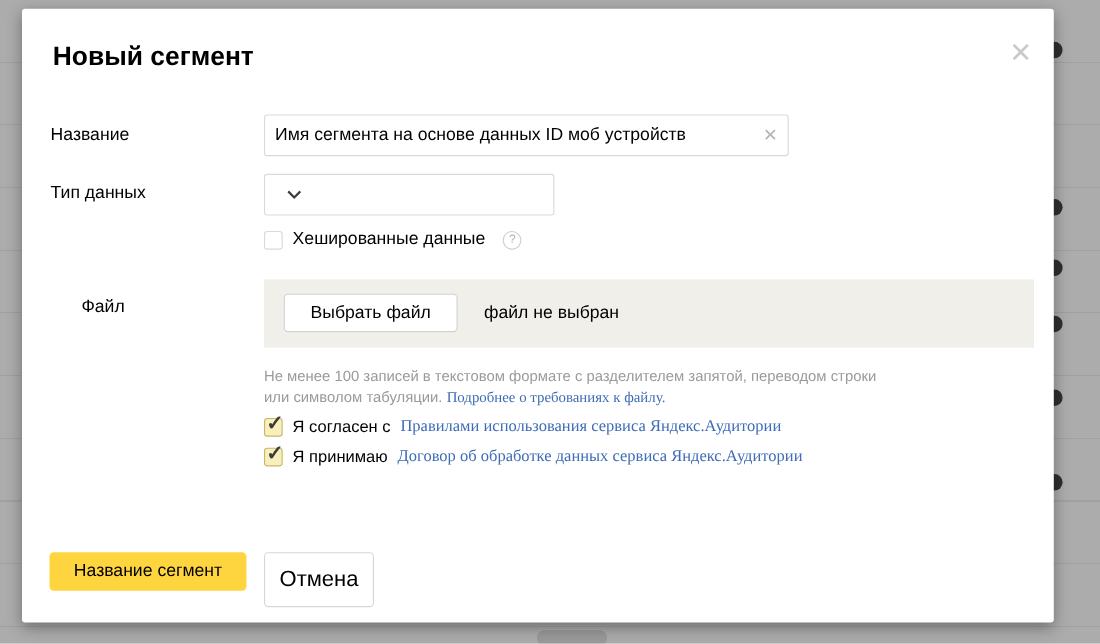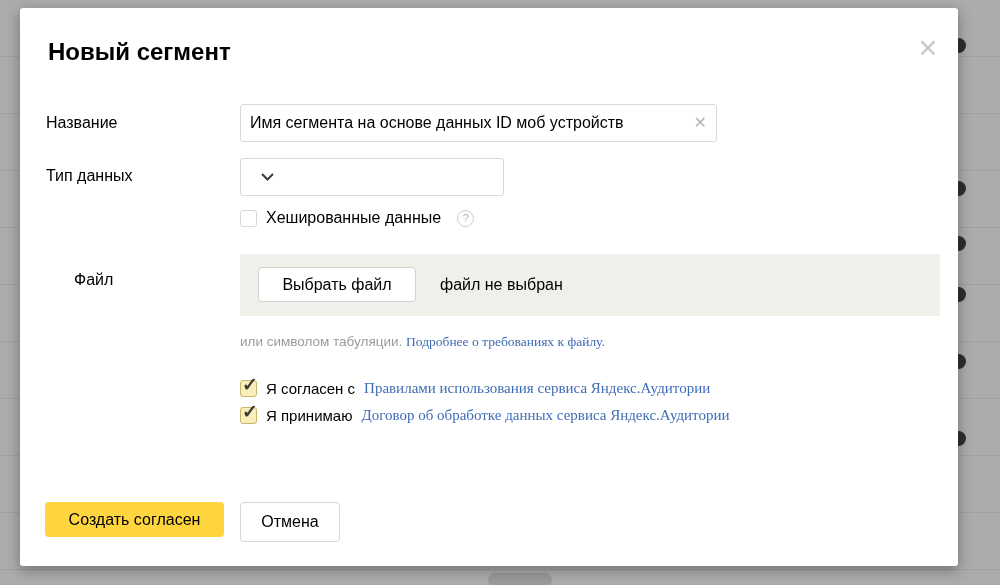--- a/index.html
+++ b/index.html
@@ -166,23 +166,23 @@
   
   .submit-btn {
     position:absolute; left:25px; top:494px;
     width:179px; height:35px;
     background:#ffd53f; border:none; border-radius:4px;
     font-size:16px; color:#000; cursor:pointer;
     font-family:"Liberation Sans", sans-serif;
   }
   .cancel-btn {
     position:absolute; left:220px; top:494px;
-    width:100px; height:40px;
+    width:100px; height:50px;
     background:#fff; border:1px solid #d6d6d6; border-radius:4px;
-    font-size:16px; color:#000; cursor:pointer;
+    font-size:20px; color:#000; cursor:pointer;
     font-family:"Liberation Sans", sans-serif;
   }
 </style>
 </head>
 <body>
 
 <div class="backdrop">
   <div class="bg-dot" style="top:38px"></div>
   <div class="bg-dot" style="top:181px"></div>
   <div class="bg-dot" style="top:236px"></div>
@@ -221,36 +221,37 @@
     </span>
   </div>
 
   <div class="row-label lbl-file">Файл</div>
   <div class="file-strip">
     <button class="choose-file-btn">Выбрать файл</button>
     <span class="file-status">файл не выбран</span>
   </div>
 
   <div class="hint">
+    <span style="display:block">Не менее 100 записей в текстовом формате с разделителем запятой, переводом строки</span>
     <span>или символом табуляции.</span>
     <a>Подробнее о требованиях к файлу.</a>
   </div>
 
   <div class="agree-row agree-1">
     <span class="cb checked">
       <span class="tick">✓</span>
     </span>
     <span>Я согласен с</span>
     <a>Правилами использования сервиса Яндекс.Аудитории</a>
   </div>
 
   <div class="agree-row agree-2">
     <span class="cb checked">
       <span class="tick">✓</span>
     </span>
     <span>Я принимаю</span>
     <a>Договор об обработке данных сервиса Яндекс.Аудитории</a>
   </div>
 
-  <button class="submit-btn">Создать согласен</button>
+  <button class="submit-btn">Название сегмент</button>
   <button class="cancel-btn">Отмена</button>
 
 </div>
 
 </body></html>

